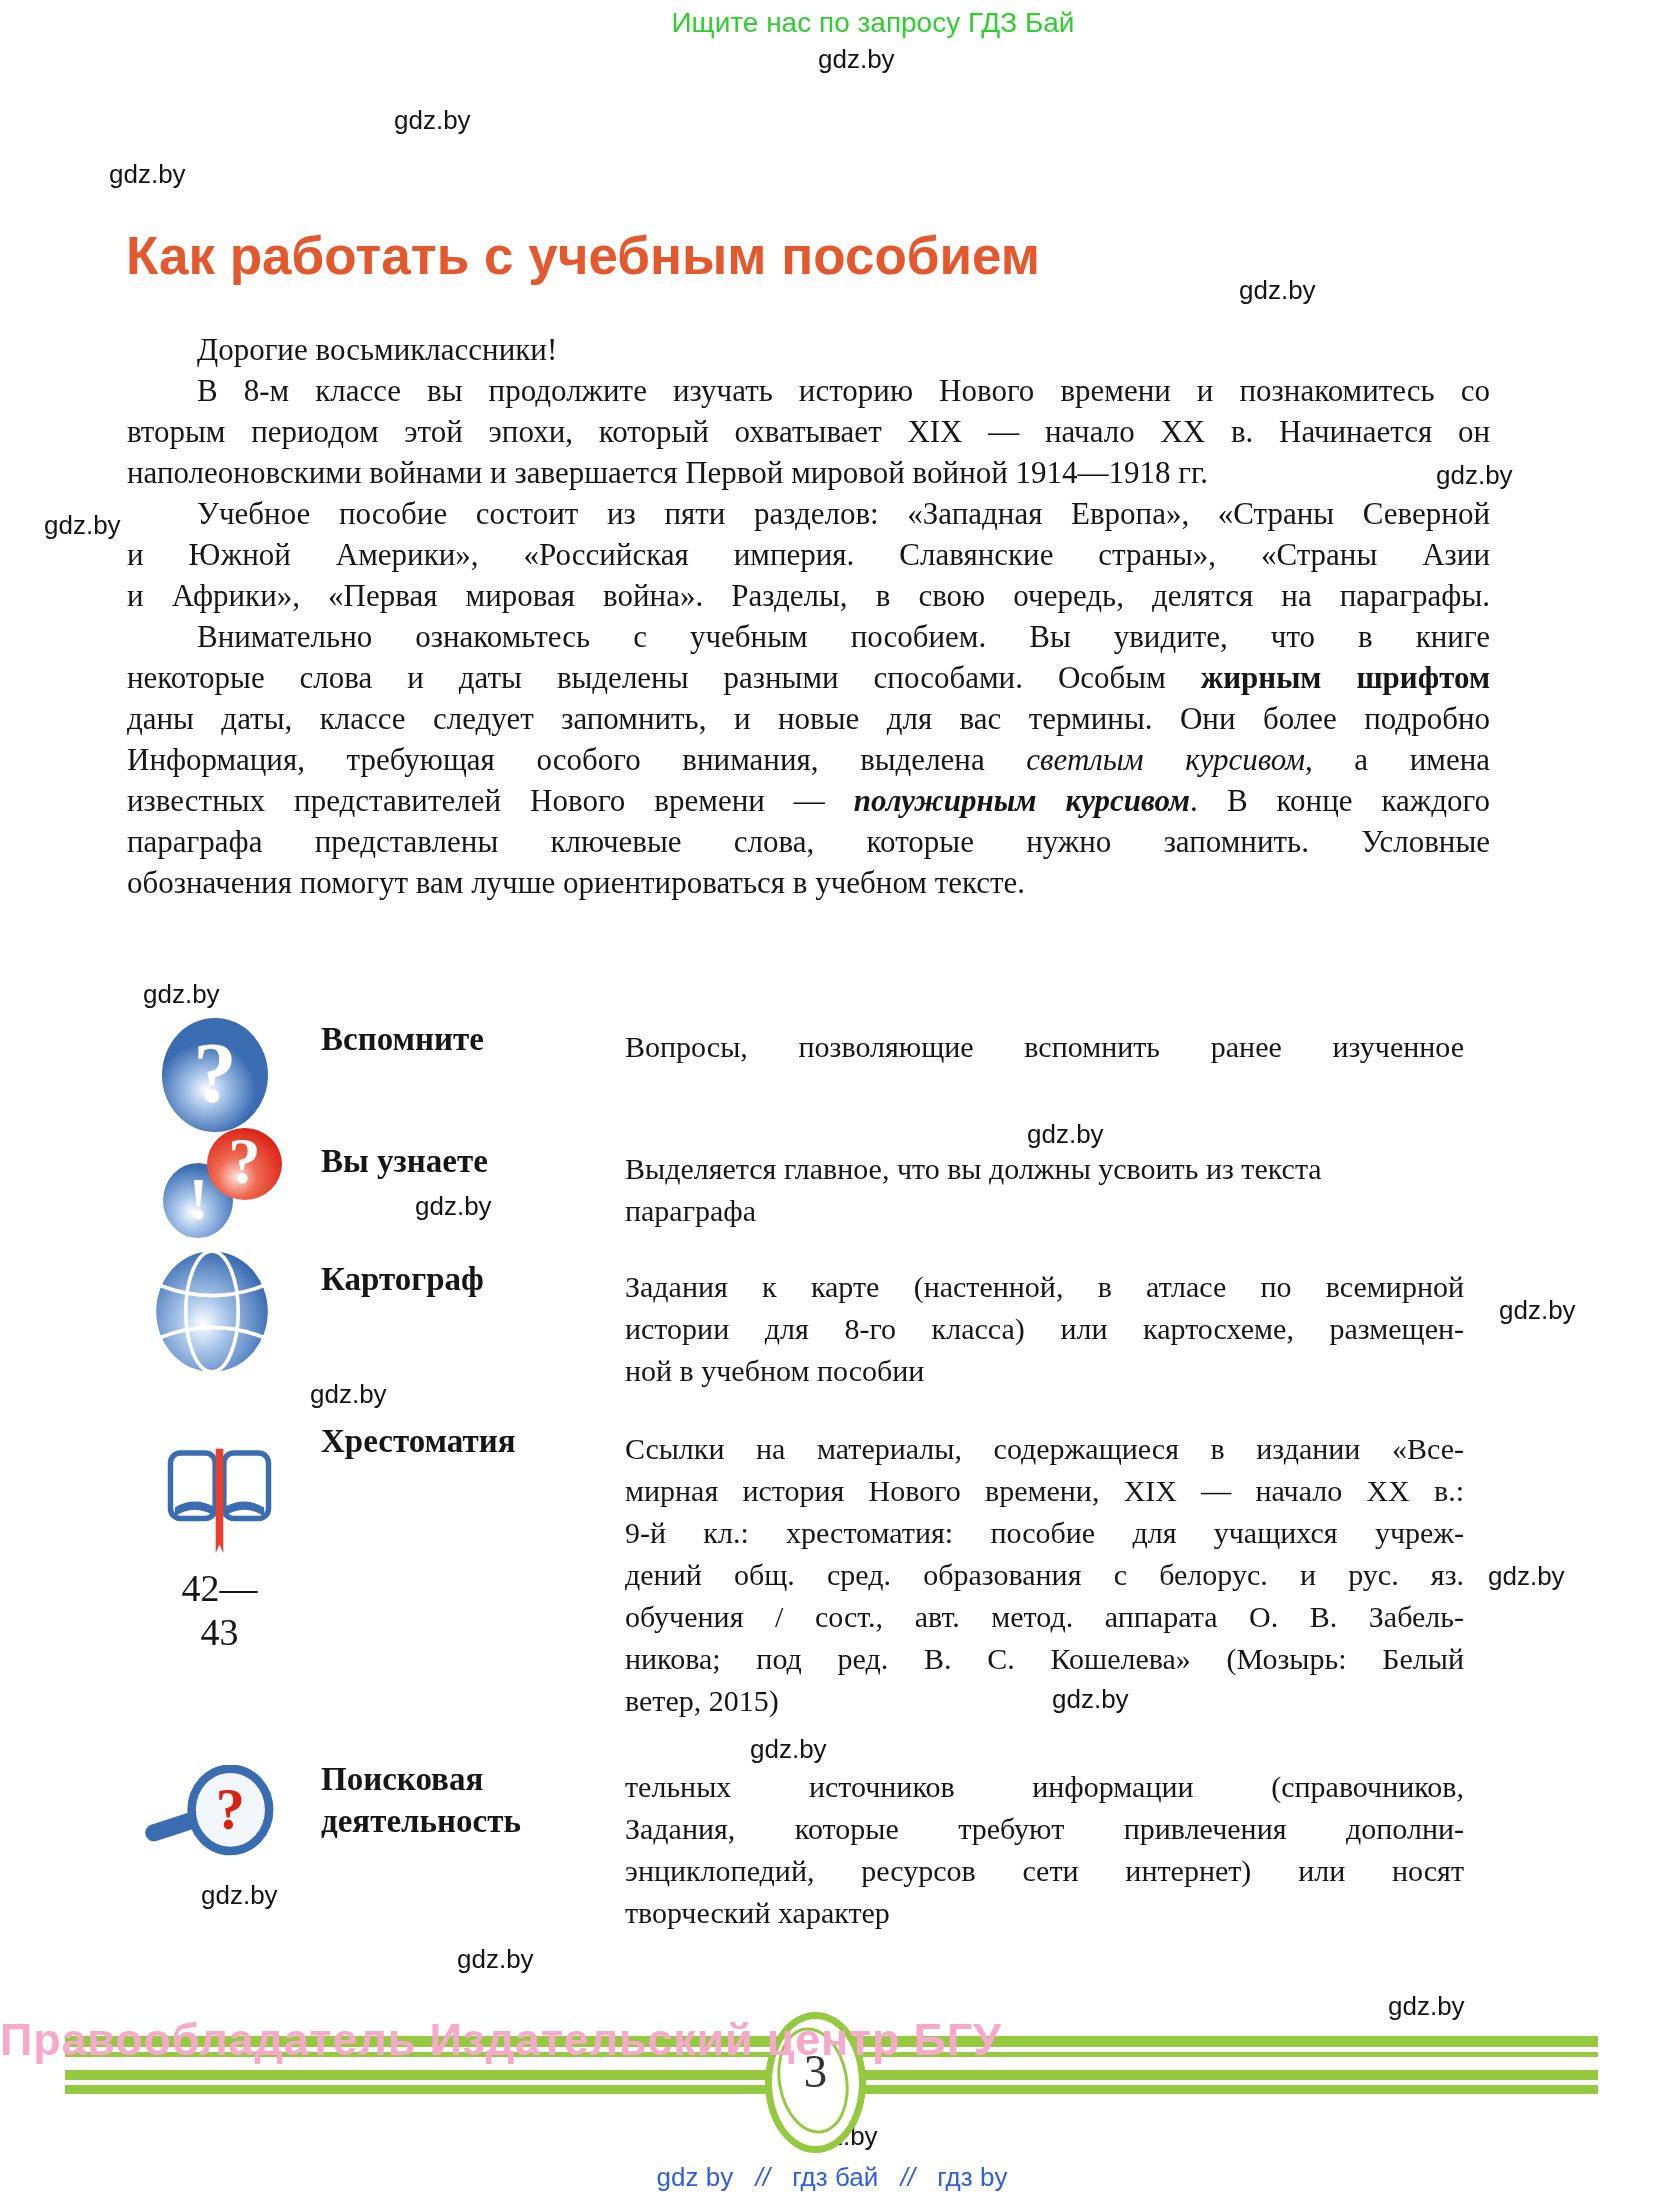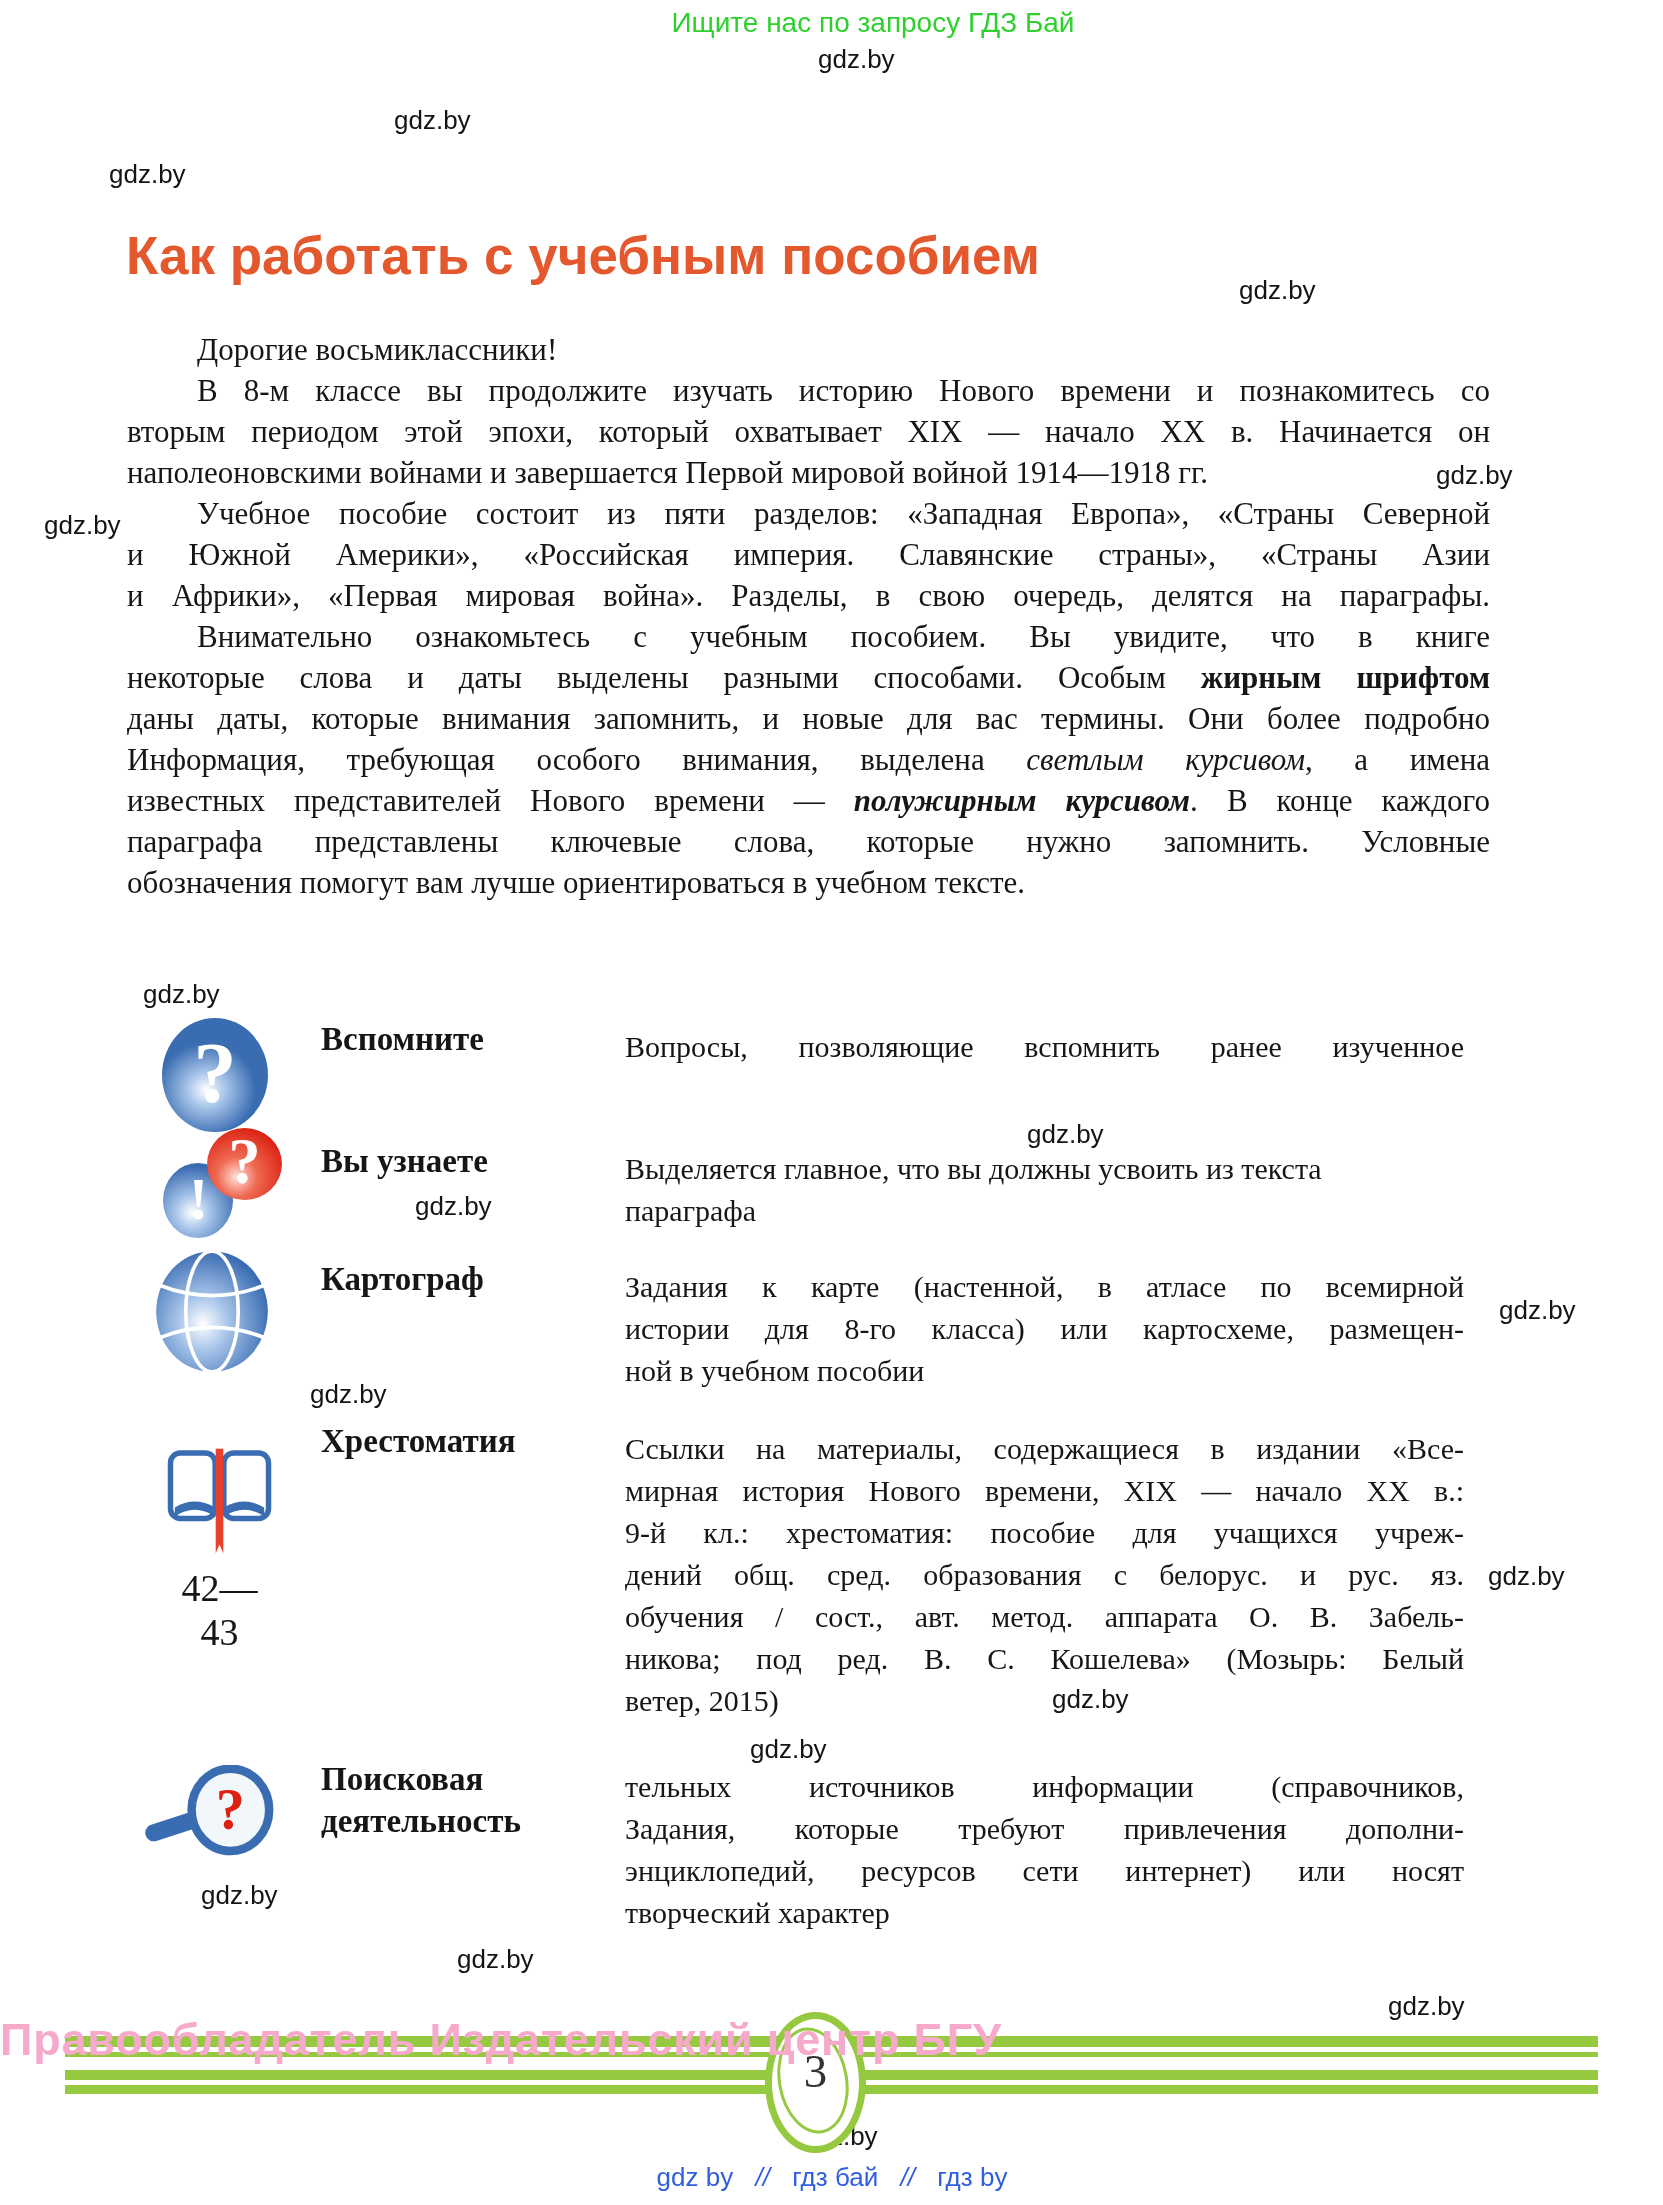--- a/index.html
+++ b/index.html
@@ -105,21 +105,21 @@
   <div class="intro">
     <div class="ln n ind">Дорогие восьмиклассники!</div>
     <div class="ln j ind">В 8-м классе вы продолжите изучать историю Нового времени и познакомитесь со</div>
     <div class="ln j">вторым периодом этой эпохи, который охватывает XIX — начало XX в. Начинается он</div>
     <div class="ln n">наполеоновскими войнами и завершается Первой мировой войной 1914—1918 гг.</div>
     <div class="ln j ind">Учебное пособие состоит из пяти разделов: «Западная Европа», «Страны Северной</div>
     <div class="ln j">и Южной Америки», «Российская империя. Славянские страны», «Страны Азии</div>
     <div class="ln j">и Африки», «Первая мировая война». Разделы, в свою очередь, делятся на параграфы.</div>
     <div class="ln j ind">Внимательно ознакомьтесь с учебным пособием. Вы увидите, что в книге</div>
     <div class="ln j"><span>некоторые слова и даты выделены разными способами. Особым </span><span class="b">жирным шрифтом</span></div>
-    <div class="ln j">даны даты, которые внимания запомнить, и новые для вас термины. Они более подробно</div>
+    <div class="ln j">даны даты, классе следует запомнить, и новые для вас термины. Они более подробно</div>
     <div class="ln j"><span>Информация, требующая особого внимания, выделена </span><span class="i">светлым курсивом</span><span>, а имена</span></div>
     <div class="ln j"><span>известных представителей Нового времени — </span><span class="bi">полужирным курсивом</span><span>. В конце каждого</span></div>
     <div class="ln j">параграфа представлены ключевые слова, которые нужно запомнить. Условные</div>
     <div class="ln n">обозначения помогут вам лучше ориентироваться в учебном тексте.</div>
   </div>
 
   <div class="lrow" style="top:1018px">
     <div class="icell">
       <div class="qball" style="margin-left:36px">
           <span>?</span>

